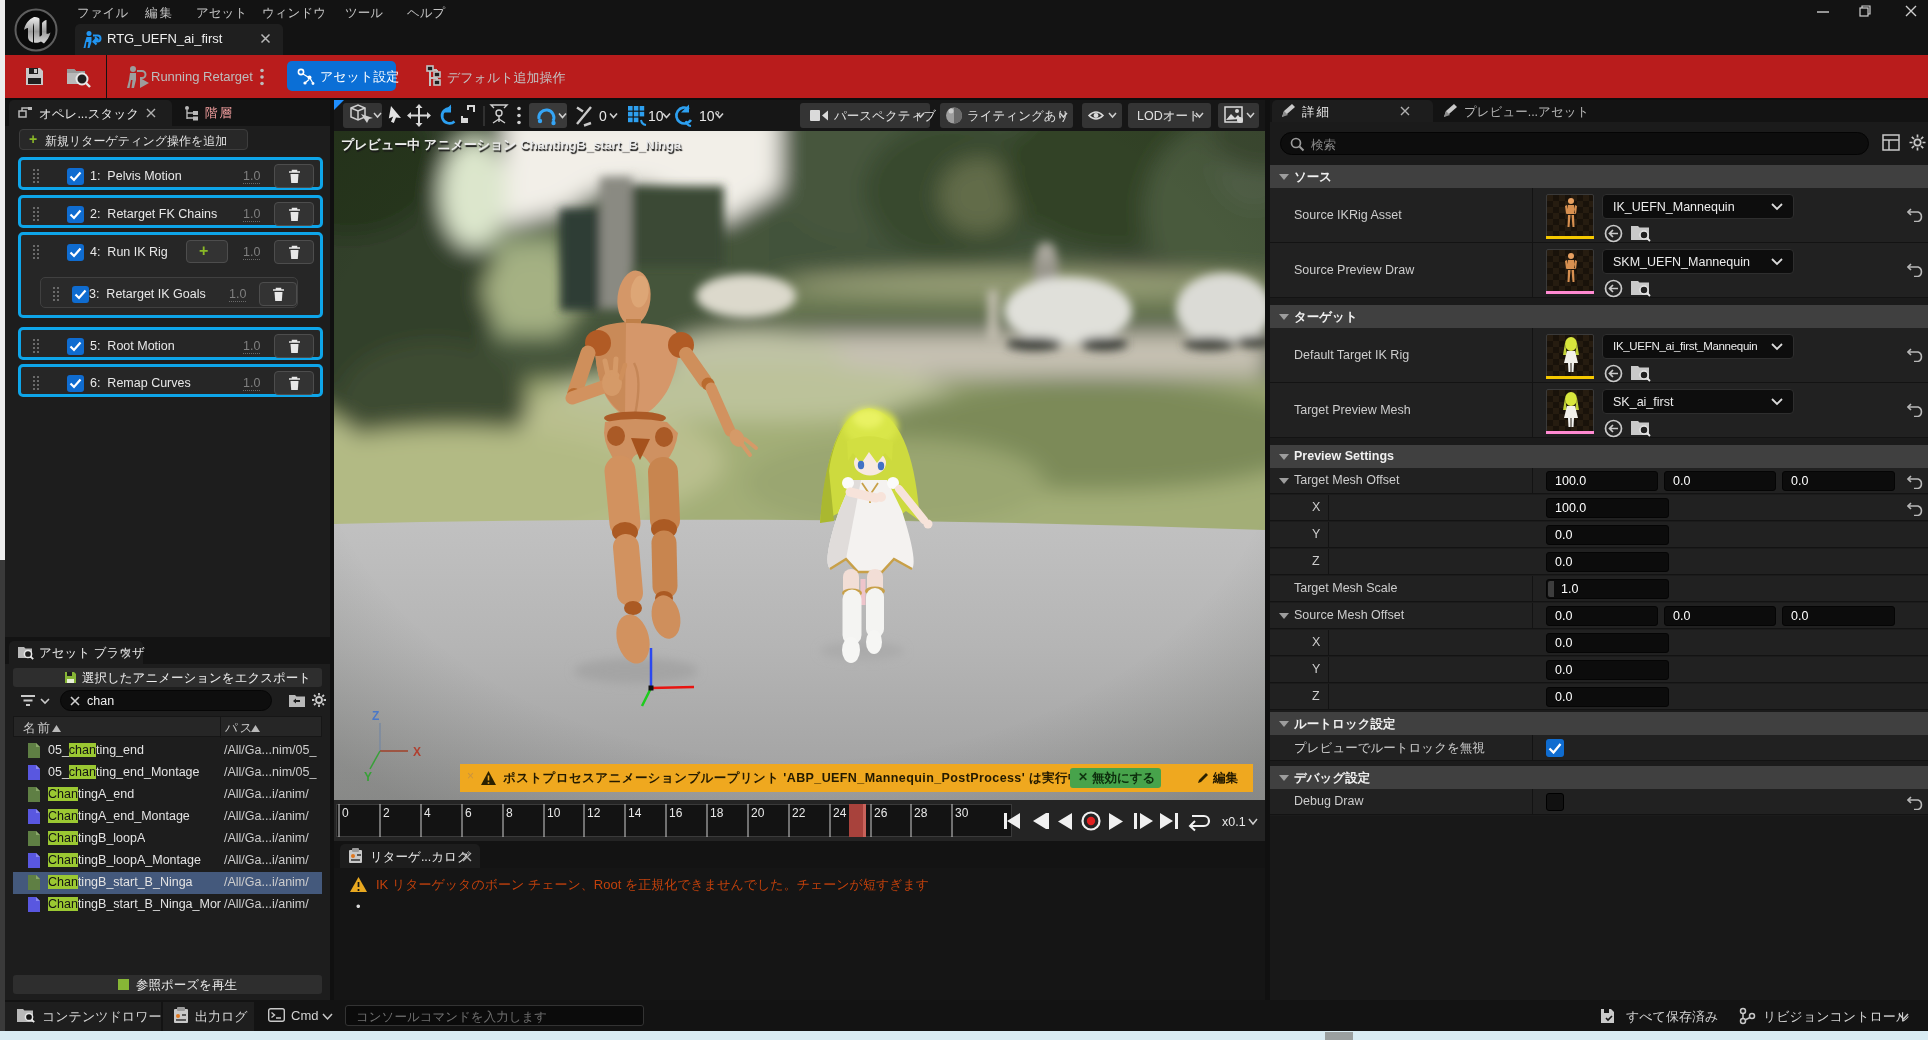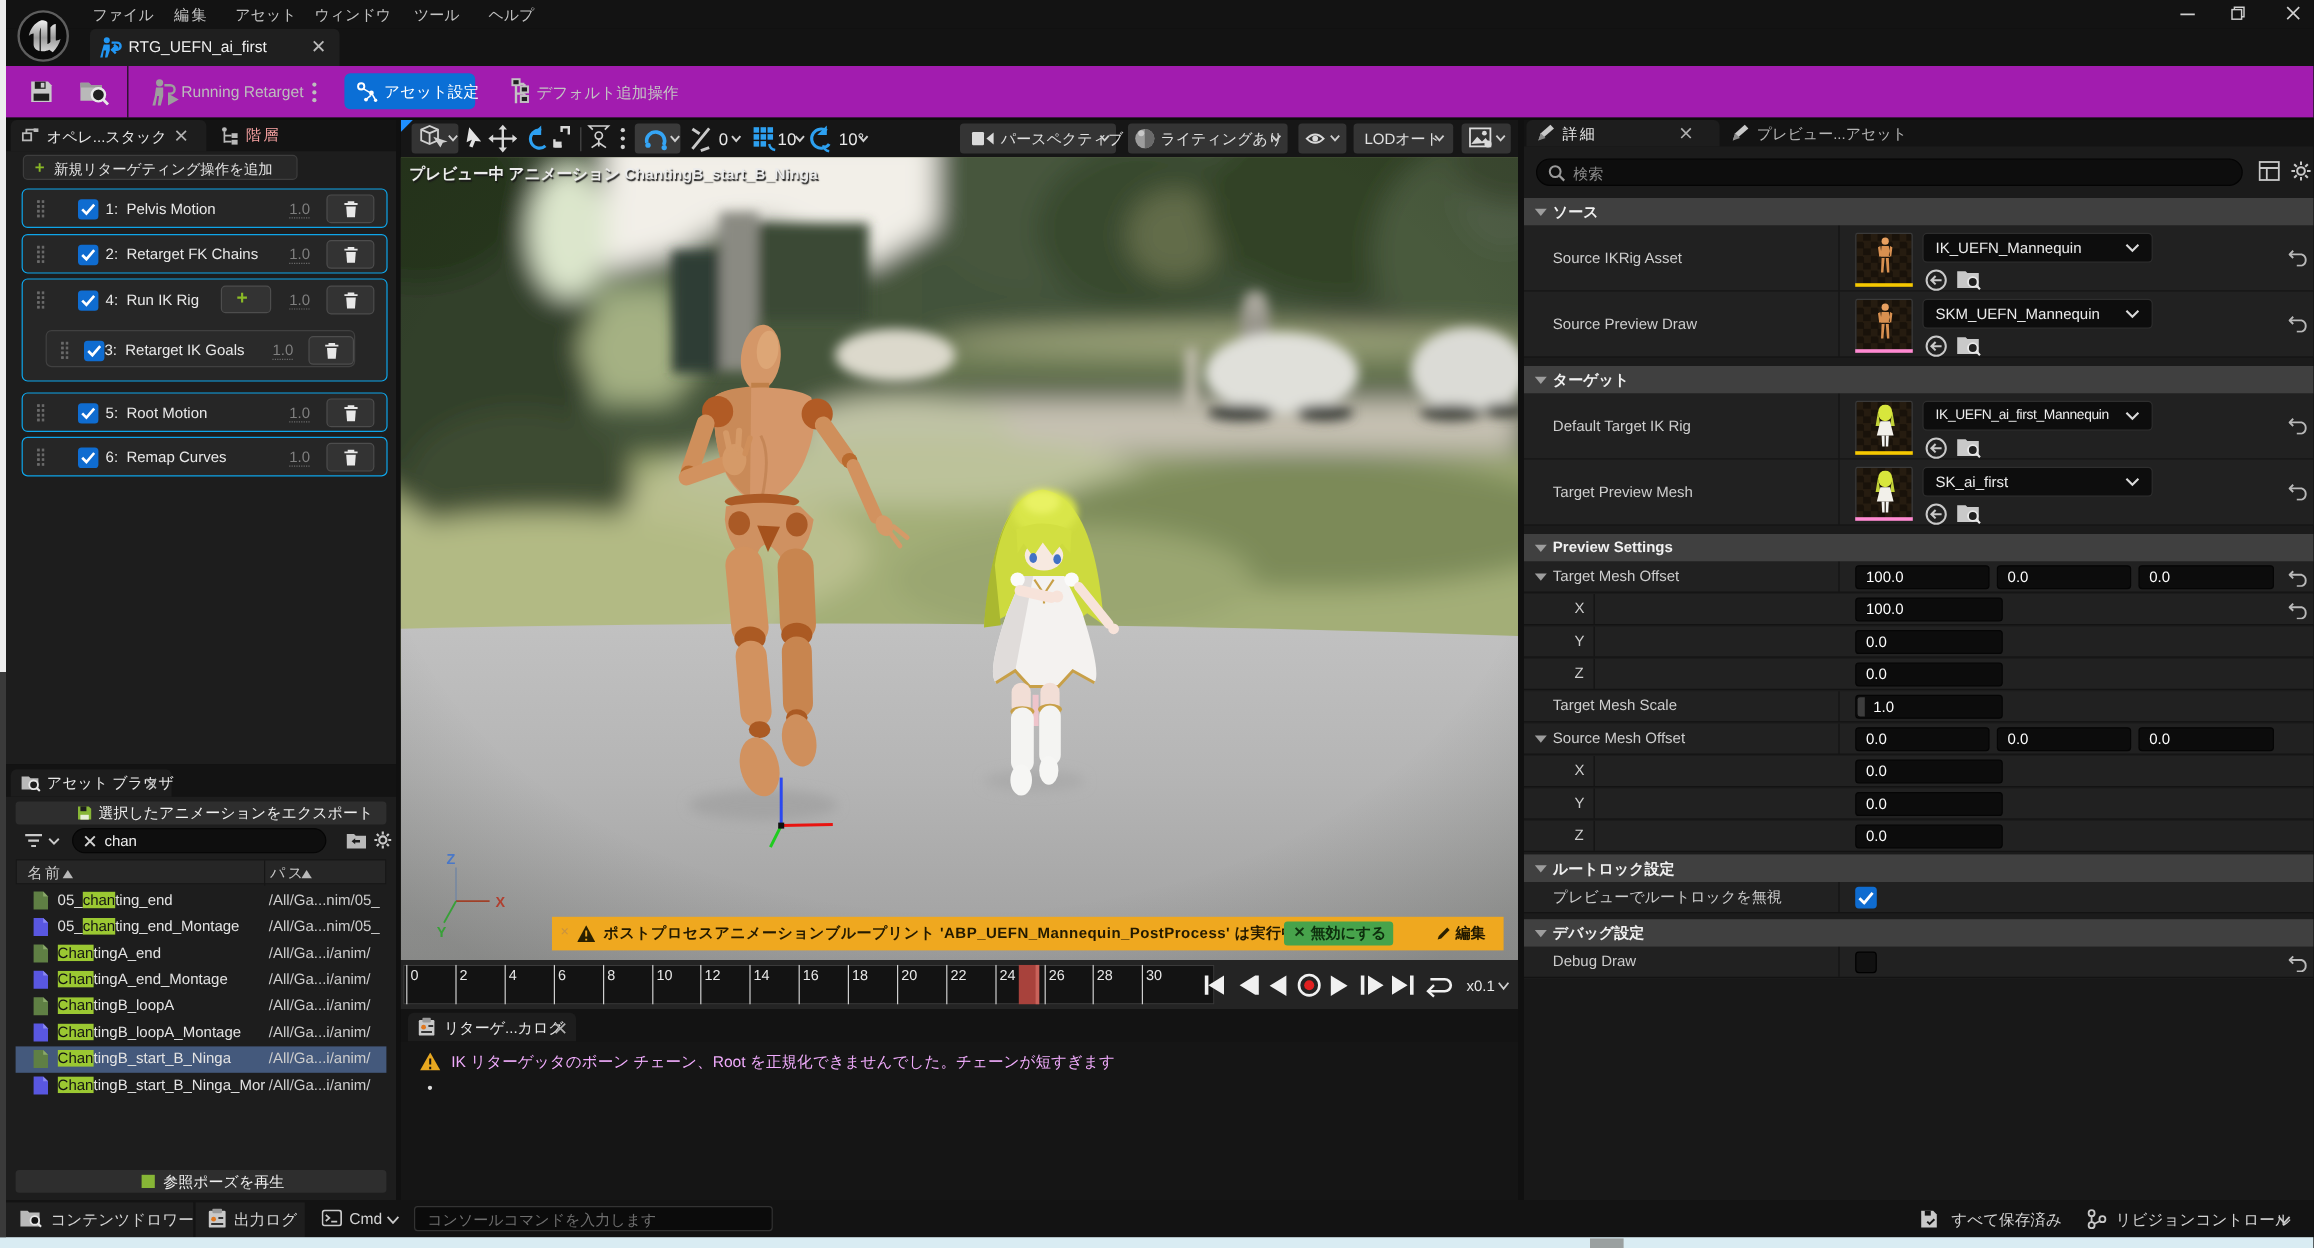--- a/index.html
+++ b/index.html
@@ -1,20 +1,20 @@
 <!DOCTYPE html>
 <html><head><meta charset="utf-8">
 <style>
 *{margin:0;padding:0;box-sizing:border-box}
 html,body{width:1928px;height:1040px;overflow:hidden;background:#131313;
 font-family:"Liberation Sans",sans-serif;-webkit-font-smoothing:antialiased}
 .abs{position:absolute}
 #root{position:relative;width:1576px;height:1040px;background:#101010}
 .txt{position:absolute;white-space:nowrap}
-.oprow{position:absolute;background:#262626;border:1px solid #0ea5e9;border-radius:5px}
+.oprow{position:absolute;background:#262626;border:3px solid #0ea5e9;border-radius:5px}
 .dots{position:absolute;width:7px;height:16px;background-image:radial-gradient(circle,#6a6a6a 1.1px,transparent 1.3px);background-size:4px 4px;top:8px}
 .chk{position:absolute;width:17px;height:17px;background:#0f6cd0;border-radius:3px;top:8px}
 .chk svg{position:absolute;left:2px;top:3px}
 .opnum{position:absolute;font-size:12.5px;color:#e8e8e8;top:9px}
 .opval{position:absolute;font-size:12.5px;color:#7f7f7f;top:9px;border-bottom:1px dotted #6a6a6a}
 .trashbtn{position:absolute;width:40px;height:24px;background:#333;border:1px solid #4d4d4d;border-radius:4px;top:4px}
 .abrow{position:absolute;left:0;width:309px;height:22px;font-size:12.5px;color:#e3e3e3}
 .abrow .nm{position:absolute;left:35px;top:3px;white-space:nowrap;max-width:175px;overflow:hidden}
 .abrow .pt{position:absolute;left:211px;top:3px;white-space:nowrap;color:#cdcdcd}
 .hl{background:#9bc832;color:#131313}
@@ -70,21 +70,21 @@
    <path d="M10 5.5h4.5a3 3 0 0 1 0 6H12l2.5-2.2L12 7.2" fill="none" stroke="#2196f3" stroke-width="2"></path>
    <path d="M13.5 8.5l-3 3 3 3" fill="none" stroke="#2196f3" stroke-width="2"></path>
   </svg>
   <span class="txt" style="left:32px;top:7px;font-size:13px;color:#efefef">RTG_UEFN_ai_first</span>
   <svg class="abs" style="left:185px;top:9px" width="11" height="11" viewBox="0 0 11 11">
           <path d="M1.5 1.5l8 8M9.5 1.5l-8 8" stroke="#b9b9b9" stroke-width="1.5"></path>
         </svg>
  </div>
 </div>
 
-<div class="abs" id="toolbar" style="left:0;top:55px;width:1928px;height:43px;background:#a21caf">
+<div class="abs" id="toolbar" style="left:0;top:55px;width:1928px;height:43px;background:#b91c1c">
  <svg class="abs" style="left:24px;top:11px" width="21" height="21" viewBox="0 0 21 21">
   <path d="M2 2h14l3 3v14H2z" fill="#c9c9c9"></path>
         <rect x="5" y="2" width="9" height="6" fill="#1f1f1f"></rect>
         <rect x="10" y="3" width="3" height="4" fill="#c9c9c9"></rect>
         <rect x="4" y="12" width="13" height="6" fill="#1f1f1f"></rect>
         <rect x="4" y="13" width="13" height="2" fill="#c9c9c9" opacity=".0"></rect>
  </svg>
  <svg class="abs" style="left:66px;top:11px" width="26" height="22" viewBox="0 0 26 22">
   <path d="M1 3h7l2 2h9v13H1z" fill="#b9b9b9"></path>
         <path d="M1 3h7l2 2h9v2H1z" fill="#9a9a9a"></path>
@@ -721,21 +721,21 @@
             <path d="M1 1l8 8M9 1l-8 8" stroke="#b0b0b0" stroke-width="1.4"></path>
           </svg>
   </div>
  </div>
 
  <div class="abs" style="left:0;top:768px;width:931px;height:132px;background:#151515">
   <svg class="abs" style="left:16px;top:9px" width="17" height="15" viewBox="0 0 17 15">
           <path d="M8.5 0L17 15H0z" fill="#e8a820"></path>
           <path d="M8.5 5v5M8.5 12v2" stroke="#151515" stroke-width="1.7"></path>
         </svg>
-  <span class="txt" style="left:42px;top:8px;font-size:13px;color:#f0abfc">IK リターゲッタのボーン チェーン、Root を正規化できませんでした。チェーンが短すぎます</span>
+  <span class="txt" style="left:42px;top:8px;font-size:13px;color:#c2410c">IK リターゲッタのボーン チェーン、Root を正規化できませんでした。チェーンが短すぎます</span>
   <span class="txt" style="left:22px;top:31px;font-size:13px;color:#dcdcdc">•</span>
  </div>
 </div>
 
 <div class="abs" id="rightpanel" style="left:1270px;top:100px;width:658px;height:900px;background:#1b1b1b">
  <div class="abs" style="left:0;top:0;width:658px;height:22px;background:#131313">
   <div class="abs" style="left:2px;top:0;width:161px;height:22px;background:#1d1d1d;border-radius:5px 5px 0 0">
    <svg class="abs" style="left:8px;top:3px" width="16" height="16" viewBox="0 0 16 16">
             <path d="M2 14L4 8l8-7 3 3-8 7z" fill="#c9c9c9"></path>
             <path d="M2 14l2-6 4 4z" fill="#8a8a8a"></path>

